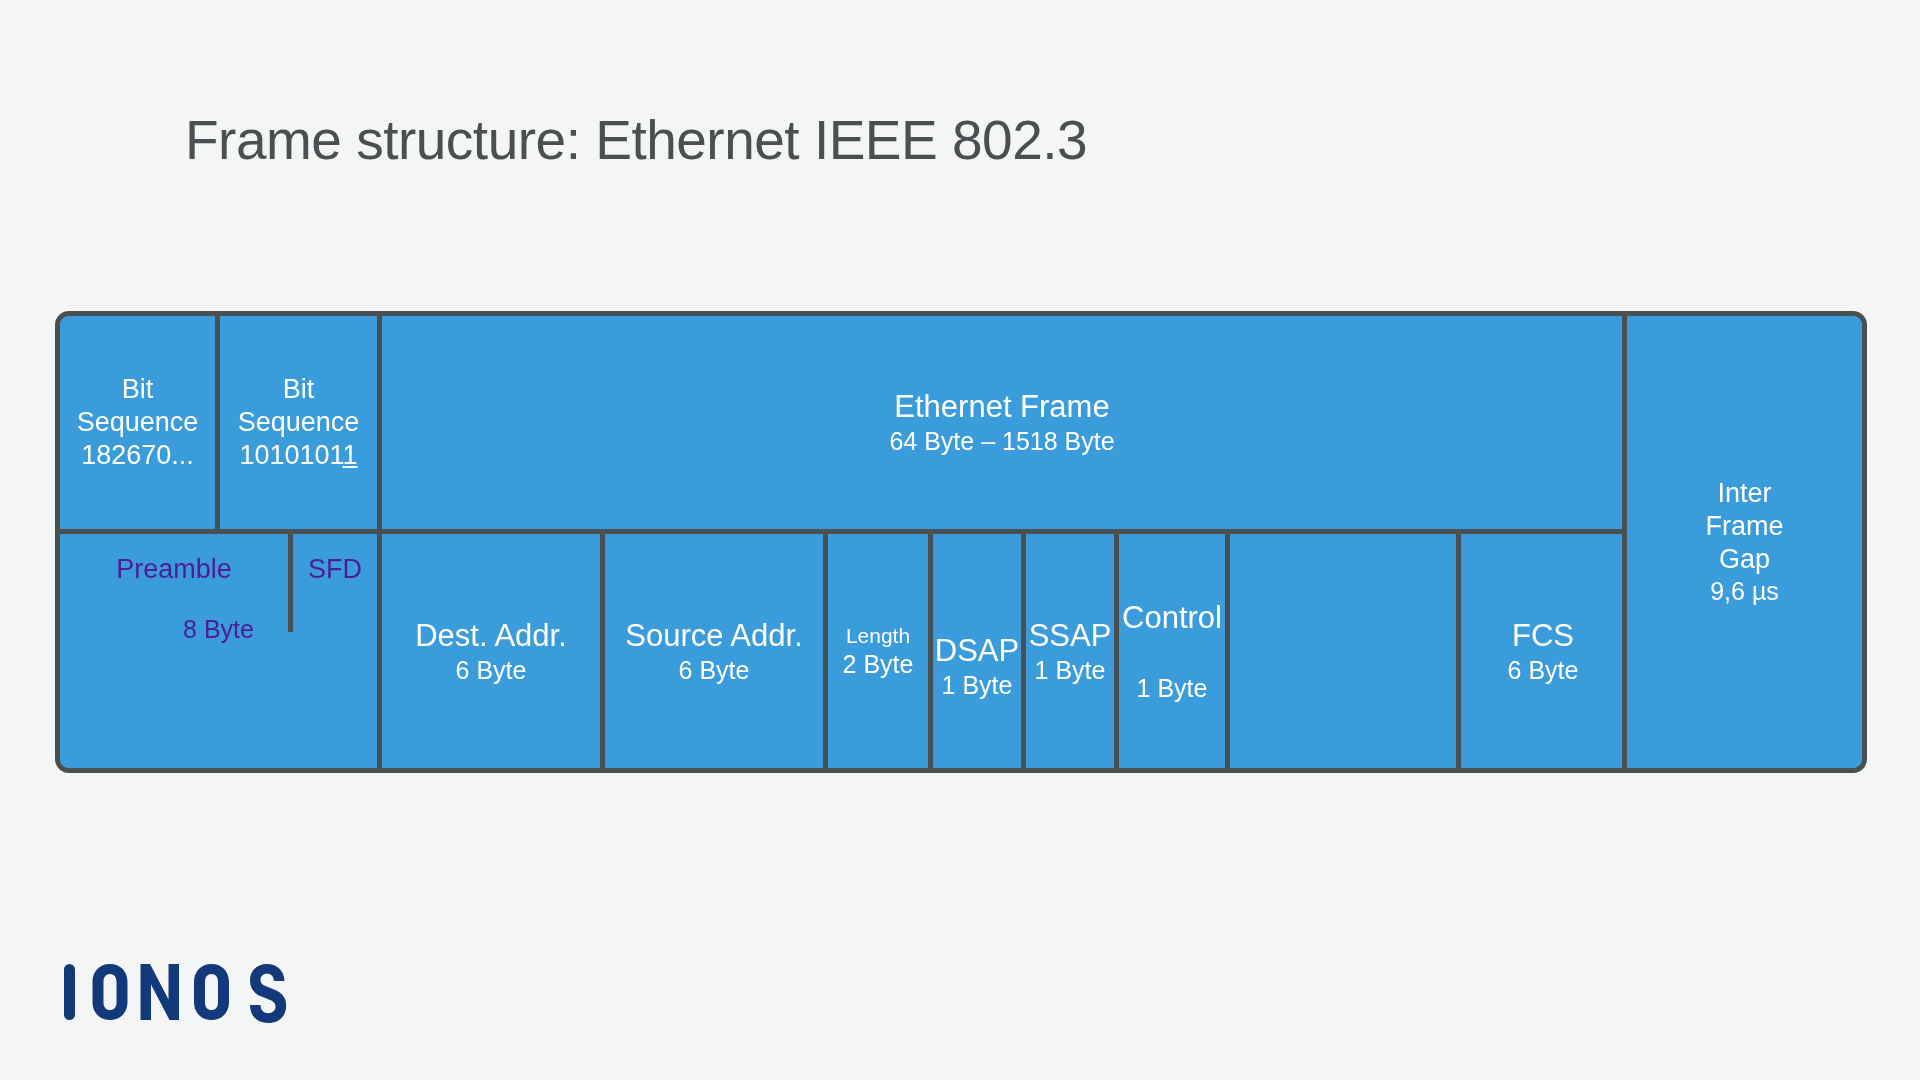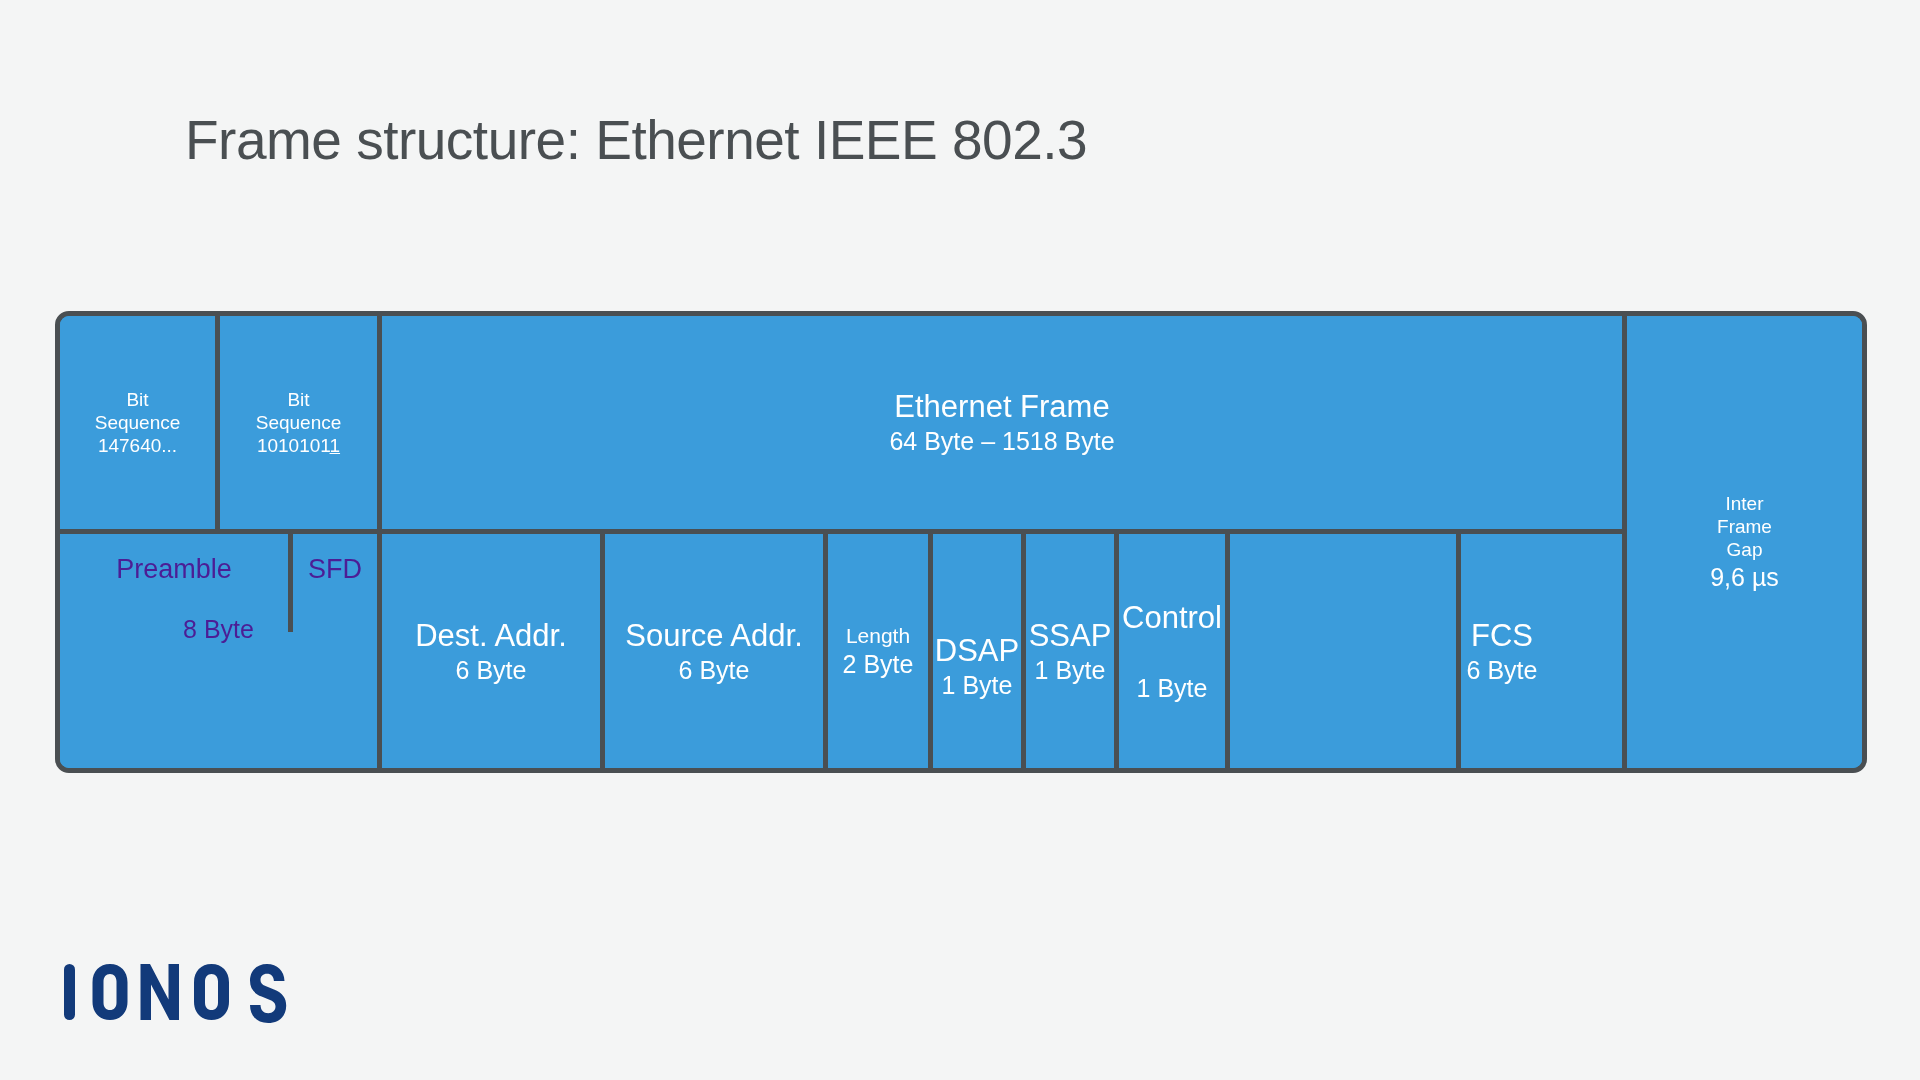--- a/index.html
+++ b/index.html
@@ -58,21 +58,21 @@
     white-space: nowrap;
   }
   .cell .cell-sub {
     font-size: 25px;
     white-space: nowrap;
   }
   .cell.small .cell-label { font-size: 21px; }
   .cell.small .cell-sub { font-size: 25px; }
 
   .cell .multi {
-    font-size: 19px;
+    font-size: 27px;
   }
 
   
   .vsep {
     position: absolute;
     width: 5px;
     background: #4a4f52;
   }
   .hsep {
     position: absolute;
@@ -88,21 +88,21 @@
 
   
   #cell-preamble { left: 0px;    top: 218px; width: 317px; height: 234px; }
   #cell-dest     { left: 322px;  top: 218px; width: 218px; height: 234px; }
   #cell-source   { left: 545px;  top: 218px; width: 218px; height: 234px; }
   #cell-length   { left: 768px;  top: 218px; width: 100px; height: 234px; }
   #cell-dsap     { left: 873px;  top: 218px; width: 88px;  height: 264px; }
   #cell-ssap     { left: 966px;  top: 218px; width: 88px;  height: 234px; }
   #cell-control  { left: 1059px; top: 218px; width: 106px; height: 234px; gap: 36px; }
   #cell-data     { left: 1170px; top: 218px; width: 226px; height: 234px; }
-  #cell-fcs      { left: 1360px; top: 218px; width: 156px; height: 234px; padding-left: 8px; }
+  #cell-fcs      { left: 1401px; top: 218px; width: 156px; height: 234px; padding-left: 8px; }
 
   
   .preamble-inner {
     position: absolute;
     box-sizing: border-box;
     display: flex;
     justify-content: center;
     align-items: center;
     color: #4c1d95;
     font-size: 27px;
@@ -144,21 +144,21 @@
 </head>
 <body>
 
 <div id="page-title">Frame structure: Ethernet IEEE 802.3</div>
 
 <div id="diagram">
 
   <div class="cell" id="cell-bitseq-1">
     <div class="multi">Bit</div>
     <div class="multi">Sequence</div>
-    <div class="multi">147640...</div>
+    <div class="multi">182670...</div>
   </div>
 
   <div class="cell" id="cell-bitseq-2">
     <div class="multi">Bit</div>
     <div class="multi">Sequence</div>
     <div class="multi"><span>1010101</span><span class="underline-bit">1</span></div>
   </div>
 
   <div class="cell" id="cell-ethframe">
     <div class="cell-label">Ethernet Frame</div>

